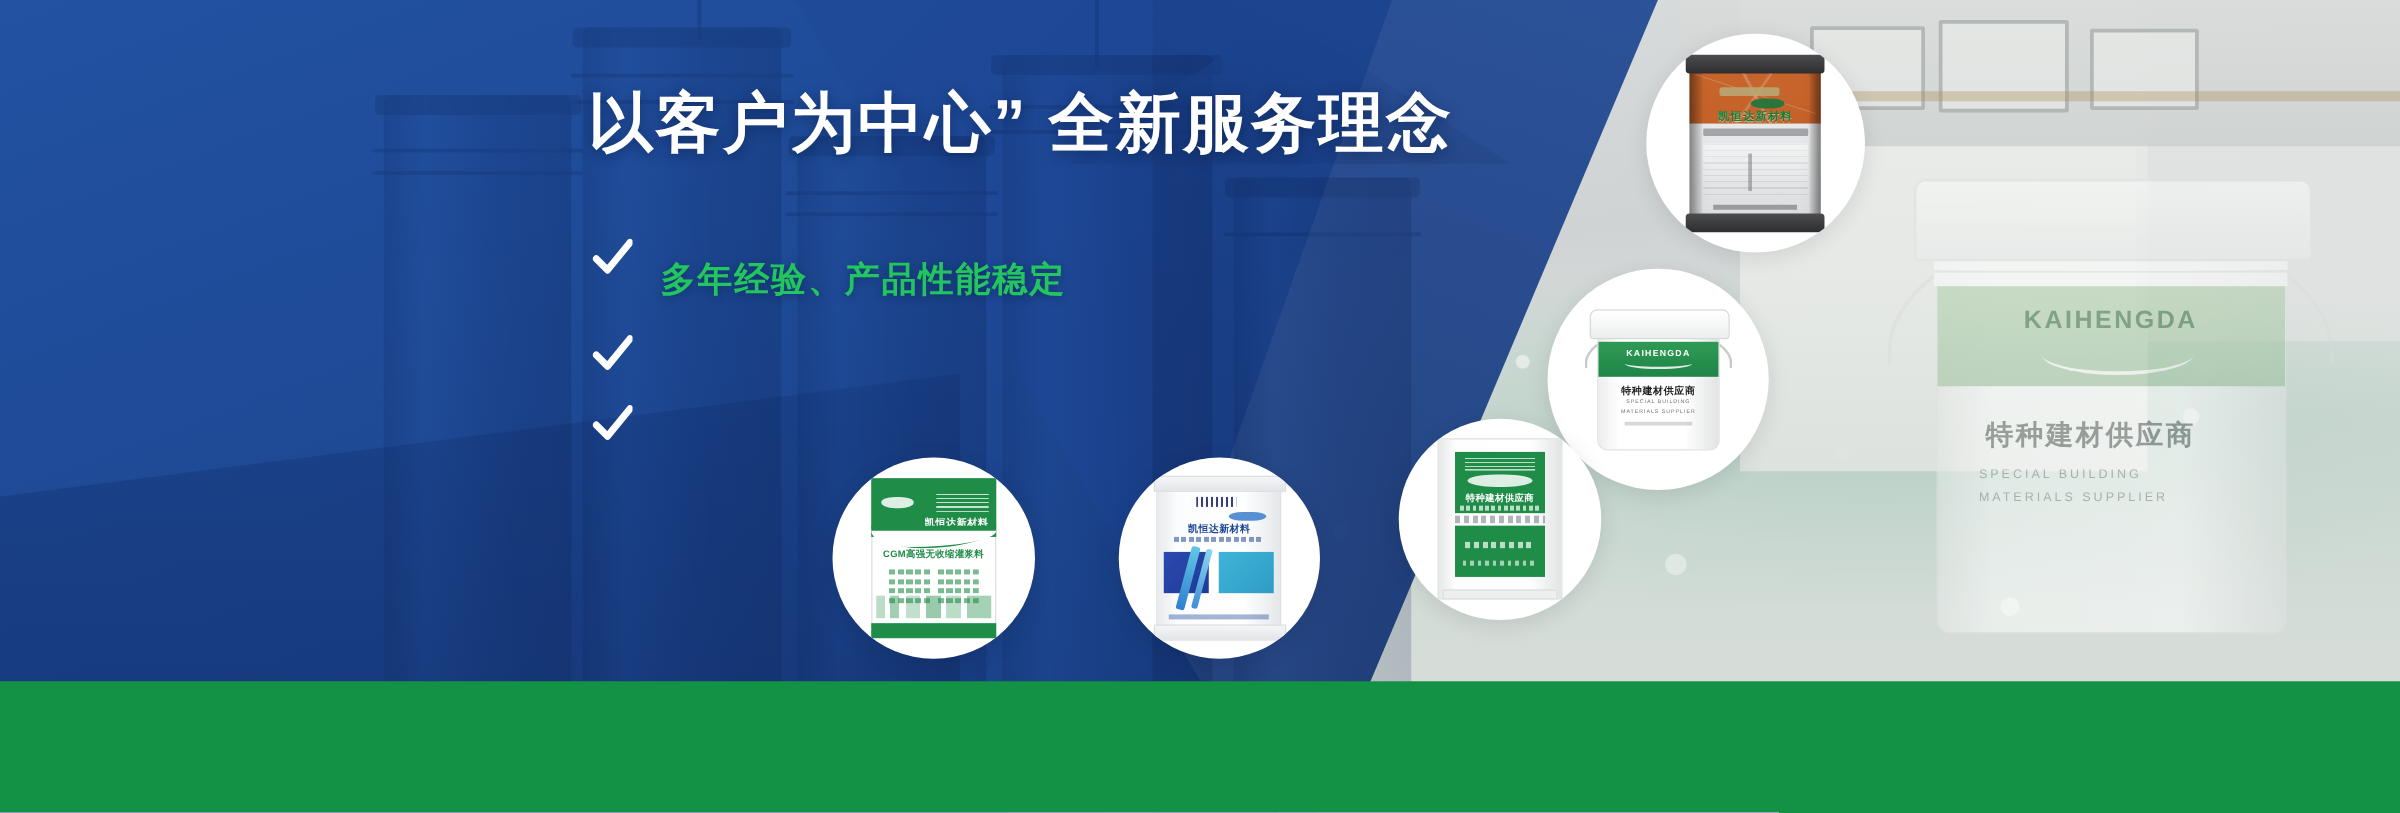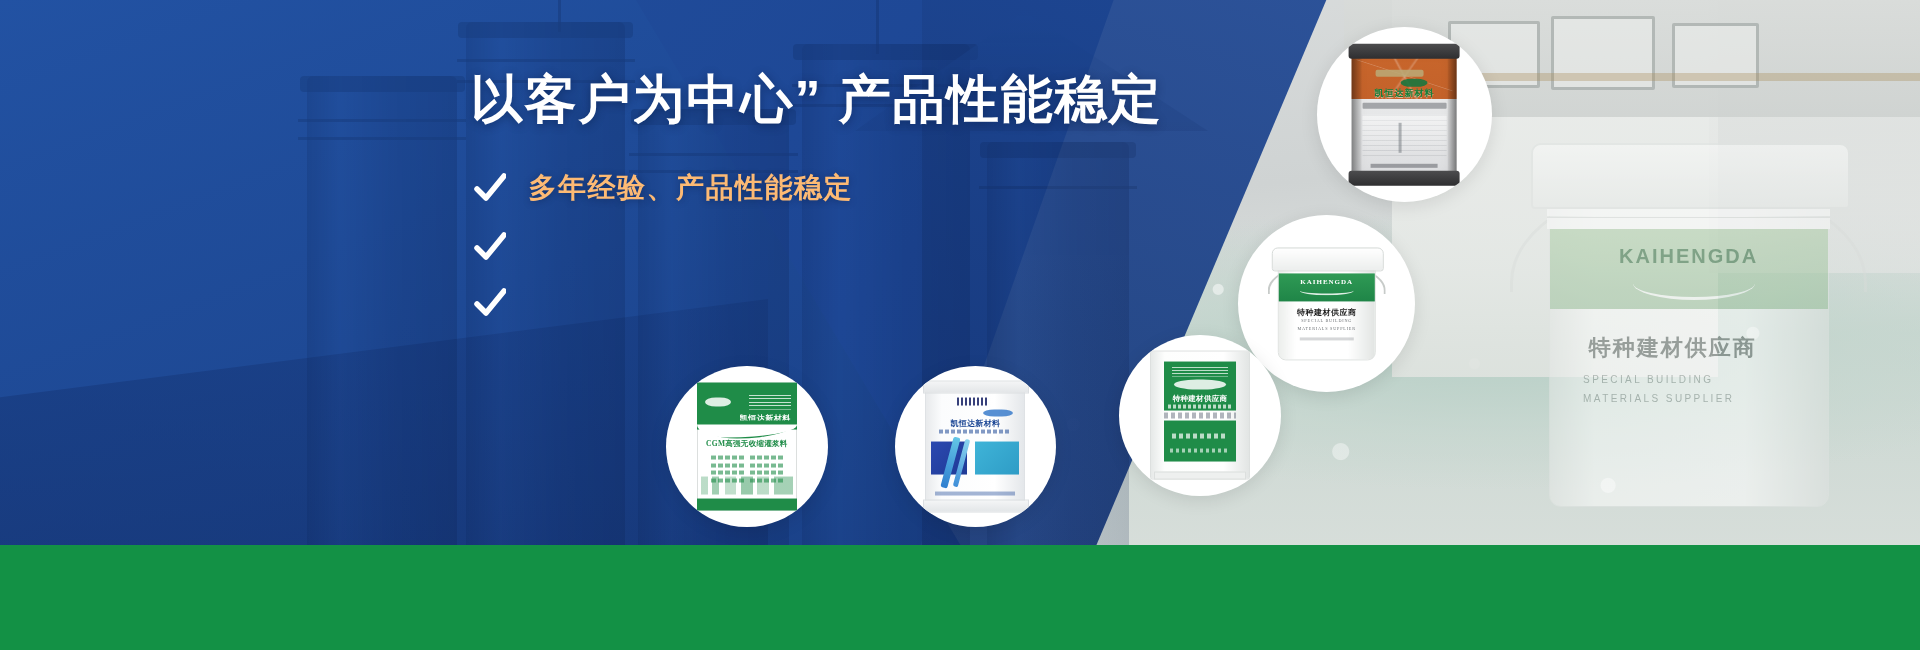--- a/index.html
+++ b/index.html
@@ -130,36 +130,36 @@
   }
   .bullet{
     display:flex;align-items:center;
     margin-bottom:24px;
   }
   .check{
     flex:0 0 auto;width:32px;height:32px;margin-right:22px;
   }
   .check svg{display:block;width:100%;height:100%;}
   .bullet-text{
-    font-size:28px;font-weight:700;color:#fdba74;
+    font-size:28px;font-weight:700;color:#22c55e;
     letter-spacing:1.5px;white-space:nowrap;
     text-shadow:0 1px 7px rgba(5,20,55,.4);
+    margin-top:36px;
   }
 
   
   .circle{
     position:absolute;border-radius:50%;
     background:#ffffff;
     overflow:hidden;z-index:7;
     box-shadow:0 4px 18px rgba(0,0,0,.10);
   }
   .prod{
     position:absolute;left:50%;top:50%;
     transform:translate(-50%,-50%);
-    font-family:Liberation Serif, serif;
   }
 
   
   .c1{left:68.6%;top:4.2%;width:9.1%;height:26.9%;}
   .sack-o{width:60%;height:78%;}
   .sack-o .body{
     position:absolute;inset:0;border-radius:3px;
     background:linear-gradient(180deg,#c8662c 0%,#c4622a 38%,#e8e9ea 38.5%,#dcdddf 100%);
     box-shadow:inset 0 0 16px rgba(0,0,0,.18);
   }
@@ -533,21 +533,21 @@
         <span>SPECIAL BUILDING</span>
         <span>MATERIALS SUPPLIER</span>
       </div>
     </div>
     <div class="lid"></div>
   </div>
 
   <div class="green-band"></div>
 
   <div class="copy">
-    <h1 class="headline">以客户为中心” 产品性能稳定</h1>
+    <h1 class="headline">以客户为中心” 全新服务理念</h1>
 
     <ul class="bullets">
       <li class="bullet">
         <span class="check">
           <svg viewBox="0 0 32 32">
               <path d="M3 17 L12 26 L30 4" fill="none" stroke="#ffffff" stroke-width="5.5" stroke-linecap="round" stroke-linejoin="round"></path>
             </svg>
         </span>
         <span class="bullet-text">多年经验、产品性能稳定</span>
       </li>

